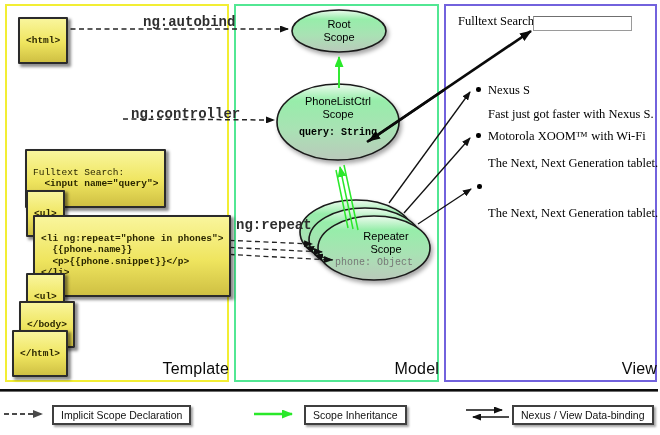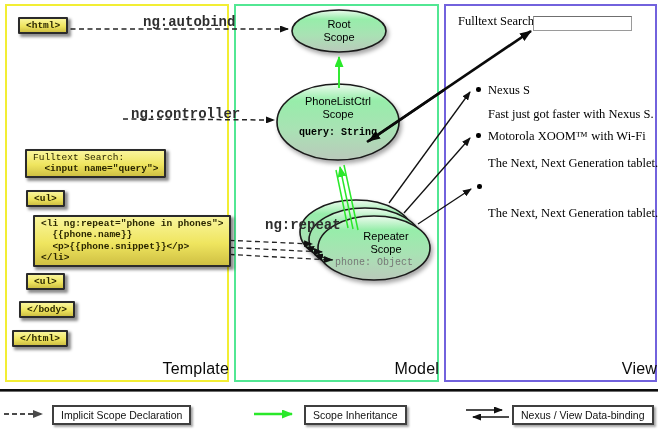--- a/index.html
+++ b/index.html
@@ -7,21 +7,21 @@
          font-family:"Liberation Sans",sans-serif;}
   .col{position:absolute;top:4px;height:378px;background:#fff;box-sizing:border-box;}
   #col-template{left:5px;width:224px;border:2px solid #f2ee34;}
   #col-model{left:234px;width:205px;border:2px solid #52e793;}
   #col-view{left:444px;width:213px;border:2px solid #7262dd;}
   #overlay{position:absolute;left:0;top:0;z-index:5;pointer-events:none;}
   .txt{position:absolute;z-index:10;}
   .codebox{position:absolute;z-index:10;
     font-family:"Liberation Mono","DejaVu Sans Mono",monospace;
     font-size:9.5px;line-height:1.2;font-weight:700;color:#2a2600;
-    white-space:pre;padding:1px 6px;
+    white-space:pre;padding:16px 6px;
     background:linear-gradient(180deg,#f9f59c 0%,#efe55f 55%,#cfc043 100%);
     border:2px solid #2b2b2b;border-radius:1px;
     box-shadow:2.5px 2.5px 3px rgba(0,0,0,0.45);}
   .codebox .plain{font-weight:400;display:block;white-space:pre;}
   .codebox .bold{font-weight:700;display:block;white-space:pre;}
   .arrow-label{position:absolute;z-index:10;
     font-family:"Liberation Mono","DejaVu Sans Mono",monospace;
     font-size:14px;font-weight:700;color:#2e2e2e;white-space:nowrap;}
   .scope-title{position:absolute;z-index:10;text-align:center;
     font-size:11px;line-height:1.18;color:#000;white-space:pre-line;}
@@ -131,21 +131,21 @@
   <div class="codebox" style="left:33px;top:215px;">&lt;li ng:repeat="phone in phones"&gt;
   {{phone.name}}
   &lt;p&gt;{{phone.snippet}}&lt;/p&gt;
 &lt;/li&gt;</div>
   <div class="codebox" style="left:26px;top:273px;">&lt;ul&gt;</div>
   <div class="codebox" style="left:19px;top:301px;">&lt;/body&gt;</div>
   <div class="codebox" style="left:12px;top:330px;">&lt;/html&gt;</div>
 
   <div class="arrow-label" style="left:143px;top:14px;">ng:autobind</div>
   <div class="arrow-label" style="left:131px;top:106px;">ng:controller</div>
-  <div class="arrow-label" style="left:236px;top:217px;margin-left:29px;">ng:repeat</div>
+  <div class="arrow-label" style="left:236px;top:217px;">ng:repeat</div>
 
   <div class="scope-title" style="left:294px;top:18px;width:90px;">Root
 Scope</div>
   <div class="scope-title" style="left:278px;top:95px;width:120px;">PhoneListCtrl
 Scope</div>
   <div class="scope-prop" style="left:278px;top:127px;width:120px;font-weight:700;color:#000;">query: String</div>
   <div class="scope-title" style="left:336px;top:230px;width:100px;">Repeater
 Scope</div>
   <div class="scope-prop" style="left:314px;top:257px;width:120px;color:#777;">phone: Object</div>
 

